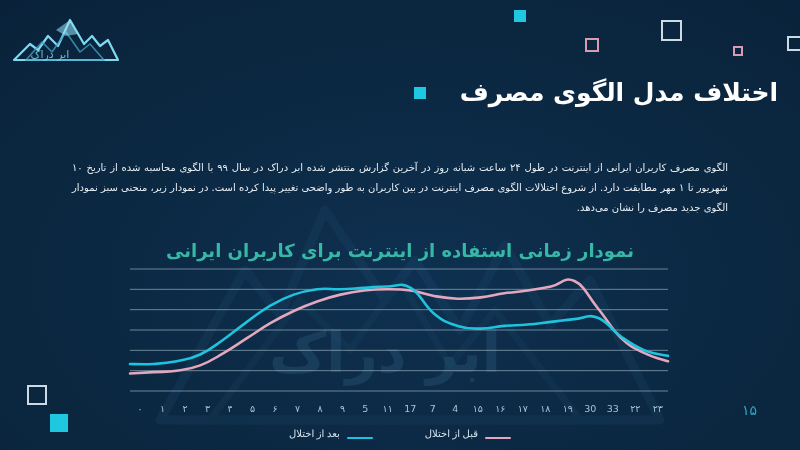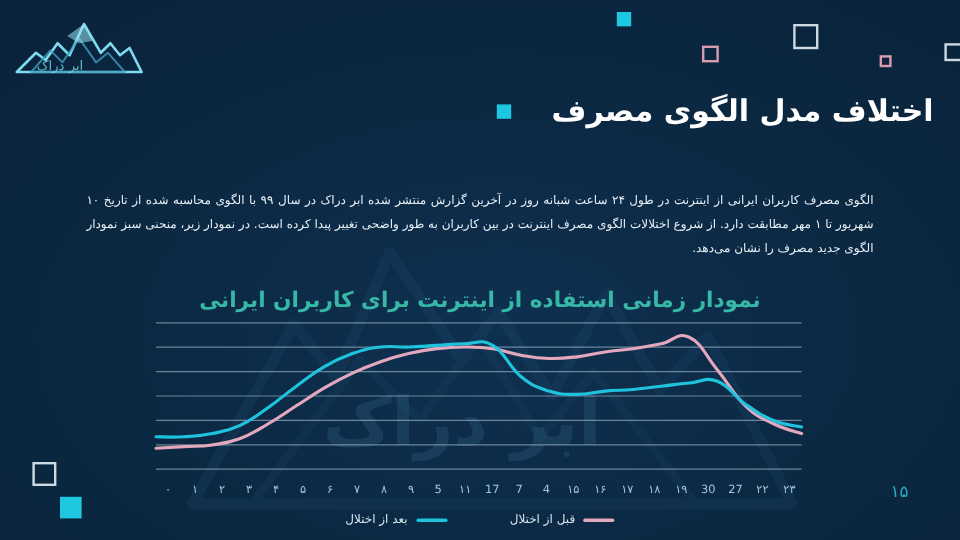--- a/index.html
+++ b/index.html
@@ -80,21 +80,21 @@
   }
   .xaxis span{
     font-size:9.5px;color:#9fc6d8;width:20px;text-align:center;
   }
 
   .legend{
     position:absolute;left:0;right:0;top:428px;
     display:flex;justify-content:center;align-items:center;gap:52px;
     direction:rtl;
   }
-  .legend-item{display:flex;align-items:center;gap:7px;}
+  .legend-item{display:flex;align-items:flex-end;gap:7px;font-family:Liberation Serif, serif;}
   .legend-swatch{width:26px;height:2.5px;border-radius:2px;display:block;}
   .legend-label{font-size:10px;color:#d7e4ee;}
 
   .page-num{
     position:absolute;left:742px;top:402px;
     font-size:14px;color:#2fa7c4;letter-spacing:1px;
   }
 </style>
 </head>
 <body>
@@ -168,21 +168,21 @@
       <span>۱۱</span>
       <span>17</span>
       <span>7</span>
       <span>4</span>
       <span>۱۵</span>
       <span>۱۶</span>
       <span>۱۷</span>
       <span>۱۸</span>
       <span>۱۹</span>
       <span>30</span>
-      <span>27</span>
+      <span>33</span>
       <span>۲۲</span>
       <span>۲۳</span>
     </div>
 
   <div class="legend">
     <div class="legend-item">
       <span class="legend-swatch" id="sw-before" style="background: rgb(227, 168, 189);"></span>
       <span class="legend-label">قبل از اختلال</span>
     </div>
     <div class="legend-item">

